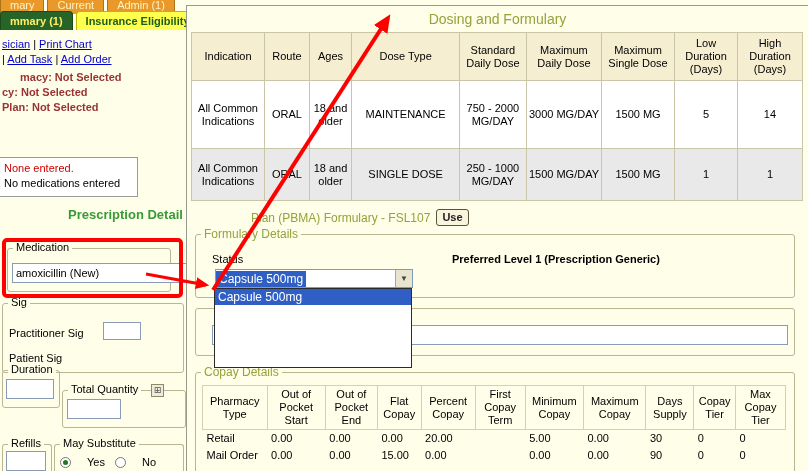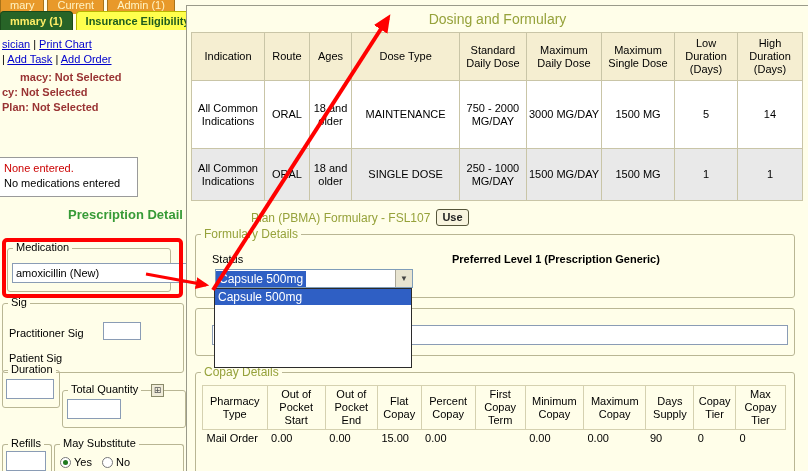--- a/index.html
+++ b/index.html
@@ -37,21 +37,21 @@
   .fs{ position:absolute; border:1px solid #B9B694; border-radius:3px; background:transparent; }
   .fs-legend{ position:absolute; top:-8px; left:5px; background:var(--cream); padding:0 3px; font-size:11px; white-space:nowrap; }
   .fs-legend.green{ color:var(--green-h); font-size:12px; }
 
   
   .tb{ position:absolute; background:#fff; border:1px solid #8A9CB5; font-size:11px; padding:2px 3px; line-height:14px; color:#000; overflow:hidden; white-space:nowrap; }
 
   .mini-btn{ position:absolute; width:13px; height:13px; background:#EFEBD8; border:1px solid #8a8a6a; font-size:9px; line-height:11px; text-align:center; color:#555; cursor:pointer; }
 
   .radio-row{ position:absolute; display:flex; align-items:center; gap:10px; }
-  .radio-opt{ display:inline-flex; align-items:center; gap:3px; cursor:pointer; }
+  .radio-opt{ display:inline-flex; align-items:center; gap:16px; cursor:pointer; }
   .radio{ display:inline-block; width:11px; height:11px; border:1px solid #777; border-radius:50%; background:#fff; position:relative; }
   .radio.checked::after{ content:""; position:absolute; left:2px; top:2px; width:5px; height:5px; border-radius:50%; background:#1F7A1F; }
 
   
   .panel{ position:absolute; left:186px; top:5px; width:622px; height:466px; background:var(--cream);
           border-top:1px solid #9a9a8a; border-left:1px solid #9a9a8a; z-index:10;padding-left:44px; }
   .panel-title{ position:absolute; top:5px; left:0; width:100%; text-align:center; color:var(--green-h); font-size:14px; }
   .green-text{ color:var(--green-h); font-size:12px; white-space:nowrap; }
   .plan-line{ display:flex; align-items:center; gap:6px; }
   .use-btn{ display:inline-block; font-size:11px; font-weight:bold; padding:0 5px; border:1px solid #55553A; border-radius:3px; background:#F8F4DE; color:#222; line-height:15px; cursor:pointer; }
@@ -261,20 +261,33 @@
               <th>Percent Copay</th>
               <th>First Copay Term</th>
               <th>Minimum Copay</th>
               <th>Maximum Copay</th>
               <th>Days Supply</th>
               <th>Copay Tier</th>
               <th>Max Copay Tier</th>
             </tr>
           </thead>
         <tbody>
+            <tr class="c0">
+              <td>Retail</td>
+              <td>0.00</td>
+              <td>0.00</td>
+              <td>0.00</td>
+              <td>20.00</td>
+              <td></td>
+              <td>5.00</td>
+              <td>0.00</td>
+              <td>30</td>
+              <td>0</td>
+              <td>0</td>
+            </tr>
             <tr class="c1">
               <td>Mail Order</td>
               <td>0.00</td>
               <td>0.00</td>
               <td>15.00</td>
               <td>0.00</td>
               <td></td>
               <td>0.00</td>
               <td>0.00</td>
               <td>90</td>

